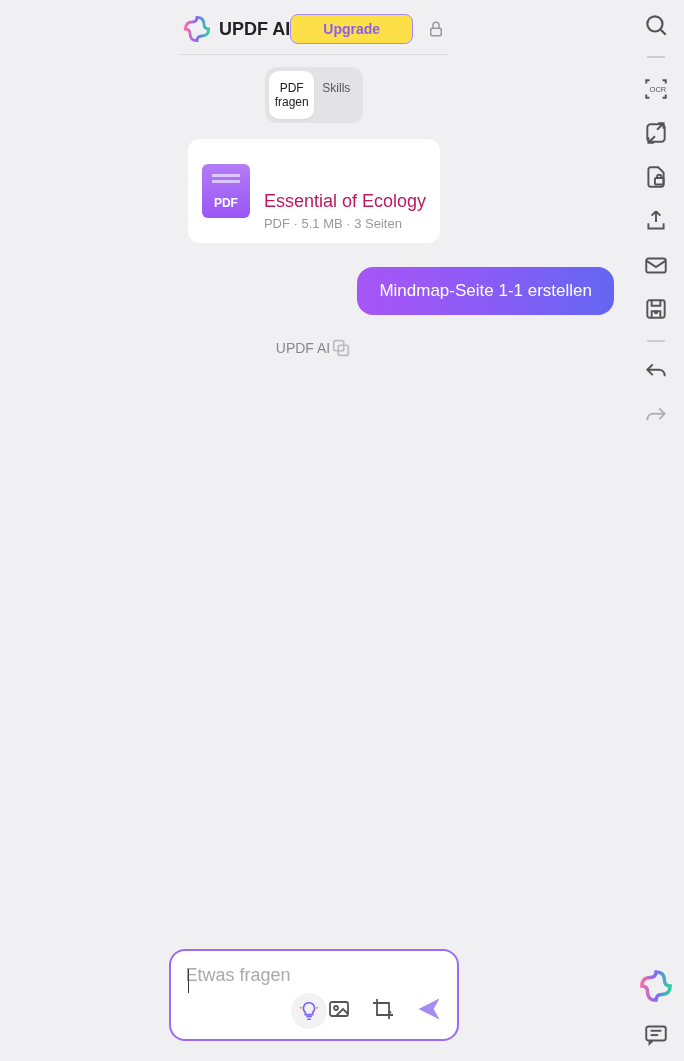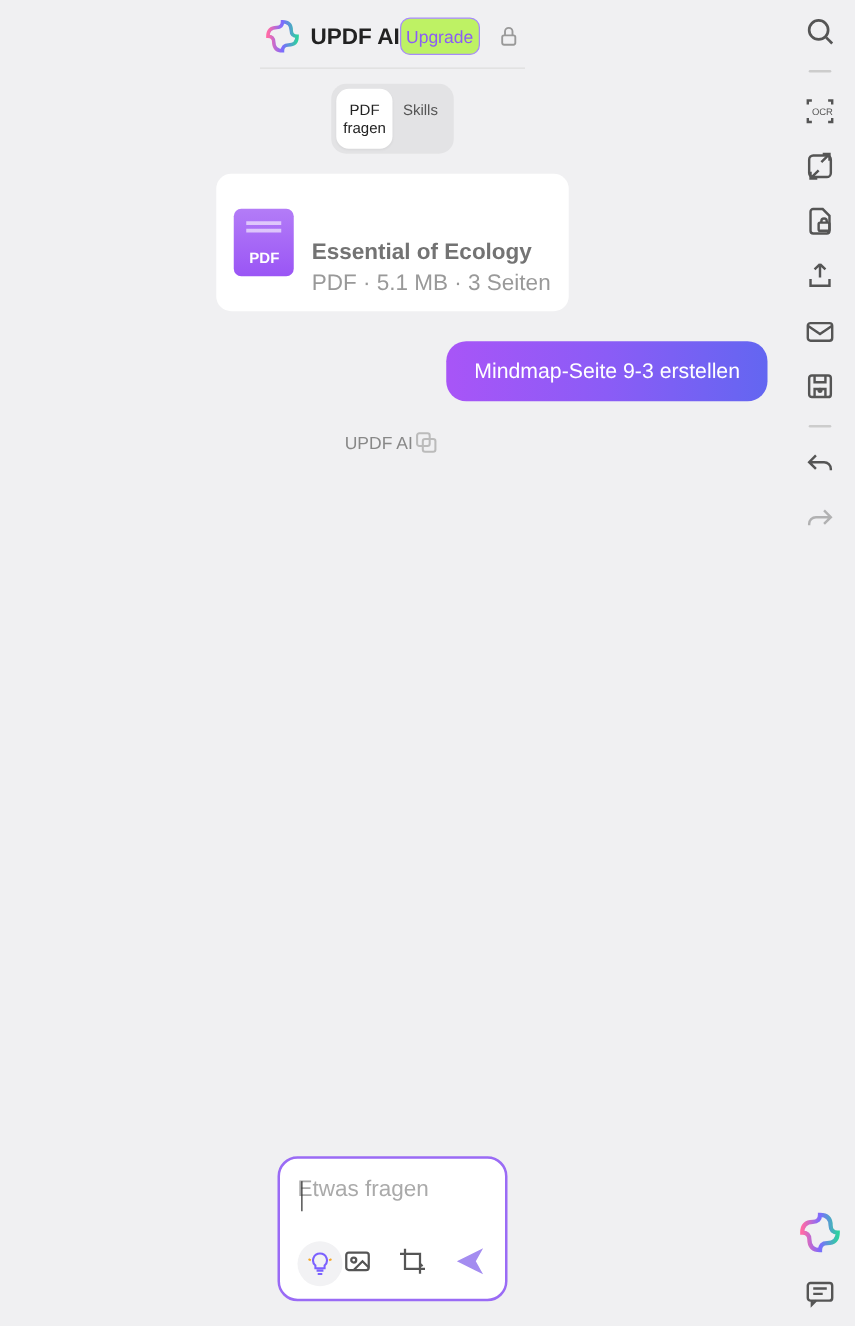--- a/index.html
+++ b/index.html
@@ -39,25 +39,26 @@
 }
 .app-title {
   font-size: 18px;
   font-weight: 700;
   color: #222;
   flex: 1;
 }
 .upgrade-btn {
   border: 1px solid #a78bfa;
   color: #8b5cf6;
-  background: #bef264;
+  background: #fde047;
   border-radius: 8px;
-  padding: 6px 4px;
+  padding: 6px 32px;
   font-size: 14px;
   cursor: pointer;
+  font-weight: bold;
 }
 .lock-btn {
   margin-left: 14px;
   color: #999;
   display: inline-flex;
   cursor: pointer;
 }
 .tabs {
   display: flex;
   background: #e3e3e5;
@@ -108,26 +109,26 @@
 .pdf-icon::after{
   content:"";
   position:absolute;
   top:10px; left:10px;
   width:28px; height:3px;
   background:rgba(255,255,255,.6);
   box-shadow: 0 6px 0 rgba(255,255,255,.6);
 }
 .doc-title {
   font-size: 18px;
-  color: #737373;
-  font-weight: 700;
+  color: #be185d;
+  font-weight: 400;
   margin-top: 40px;
 }
 .doc-meta {
-  font-size: 18px;
+  font-size: 13px;
   color: #999;
   margin-top: 4px;
 }
 .user-msg {
   align-self: flex-end;
   background: linear-gradient(90deg,#a855f7,#8b5cf6,#6366f1);
   color: #fff;
   padding: 14px 22px;
   border-radius: 16px;
   font-size: 17px;
@@ -193,21 +194,20 @@
   height:26px;
   background:#ccc;
 }
 .input-box {
   margin: 40px 4px 10px 4px;
   border: 2px solid #9a6bf5;
   border-radius: 16px;
   background:#fff;
   padding: 14px 14px 10px 14px;
   display:flex;
-  flex-direction:column;
   position:relative;
 }
 .input-placeholder {
   color:#aaa;
   font-size:18px;
   min-height:24px;
 }
 .cursor-line {
   position:absolute;
   left:17px; top:18px;
@@ -287,21 +287,21 @@
   </div>
 
   <div class="doc-card">
     <div class="pdf-icon"></div>
     <div>
       <div class="doc-title">Essential of Ecology</div>
       <div class="doc-meta">PDF · 5.1 MB · 3 Seiten</div>
     </div>
   </div>
 
-  <div class="user-msg">Mindmap-Seite 9-3 erstellen</div>
+  <div class="user-msg">Mindmap-Seite 1-1 erstellen</div>
 
   <div class="asst-label">
     <span>UPDF AI</span>
     <span class="copy-icon">
       <svg width="22" height="22" viewBox="0 0 24 24" fill="none" stroke="currentColor" stroke-width="1.8">
           <rect x="9" y="9" width="11" height="11" rx="2"></rect>
           <rect x="4" y="4" width="11" height="11" rx="2"></rect>
         </svg>
     </span>
   </div>

